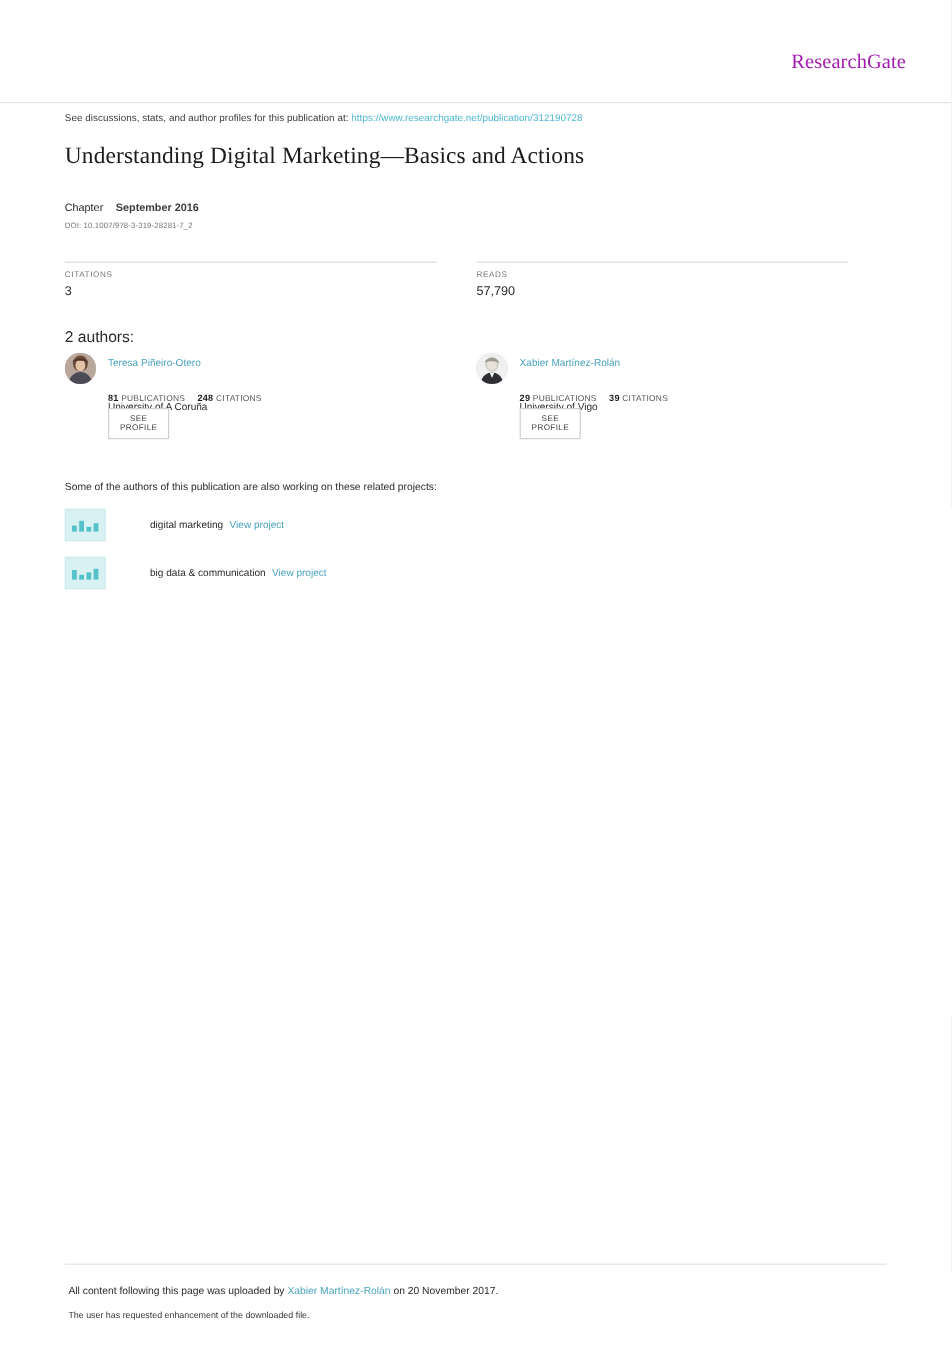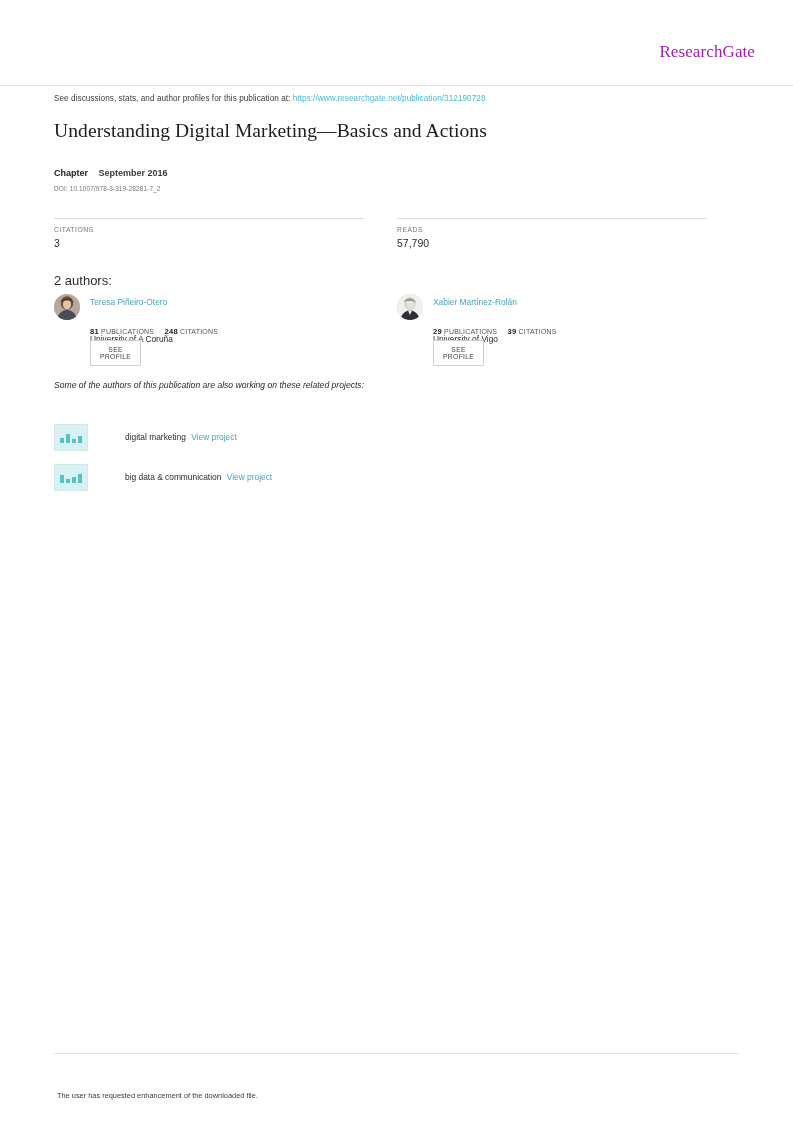--- a/index.html
+++ b/index.html
@@ -57,21 +57,21 @@
     letter-spacing: 0.1px;
   }
   .meta-line {
     position: absolute;
     left: 54px;
     top: 168px;
     font-size: 9px;
     color: #3b3b3b;
   }
   .meta-line .chapter {
-    font-weight: bold;
+    font-weight: normal;
     color: #222;
   }
   .meta-line .date {
     margin-left: 8px;
     color: #3b3b3b;
     font-weight: bold;
   }
   .doi {
     position: absolute;
     left: 54px;
@@ -167,24 +167,23 @@
     font-size: 6.8px;
     color: #444;
     padding: 5px 9px 5px 9px;
     letter-spacing: 0.3px;
     font-family: "Liberation Sans", sans-serif;
     border-radius: 1px;
   }
   .projects-head {
     position: absolute;
     left: 54px;
-    top: 380px;
+    top: 400px;
     font-size: 8.6px;
     color: #2b2b2b;
-    font-style: italic;
   }
   .project {
     position: absolute;
     left: 54px;
   }
   .project.p1 { top: 424px; }
   .project.p2 { top: 464px; }
   .proj-thumb {
     position: absolute;
     left: 0;
@@ -344,16 +343,21 @@
       <div class="sq" style="left:23px;top:9px;width:4px;height:9px;"></div>
     </div>
     <div class="proj-text">
       <span>big data &amp; communication</span>
       <a href="#">View project</a>
     </div>
   </div>
 
   <div class="footer-rule"></div>
 
+  <div class="uploaded">
+    <span>All content following this page was uploaded by</span>
+    <a href="#">Xabier Martínez-Rolán</a>
+    <span>on 20 November 2017.</span>
+  </div>
 
   <div class="enhance">The user has requested enhancement of the downloaded file.</div>
 
 </div>
 
 </body></html>

